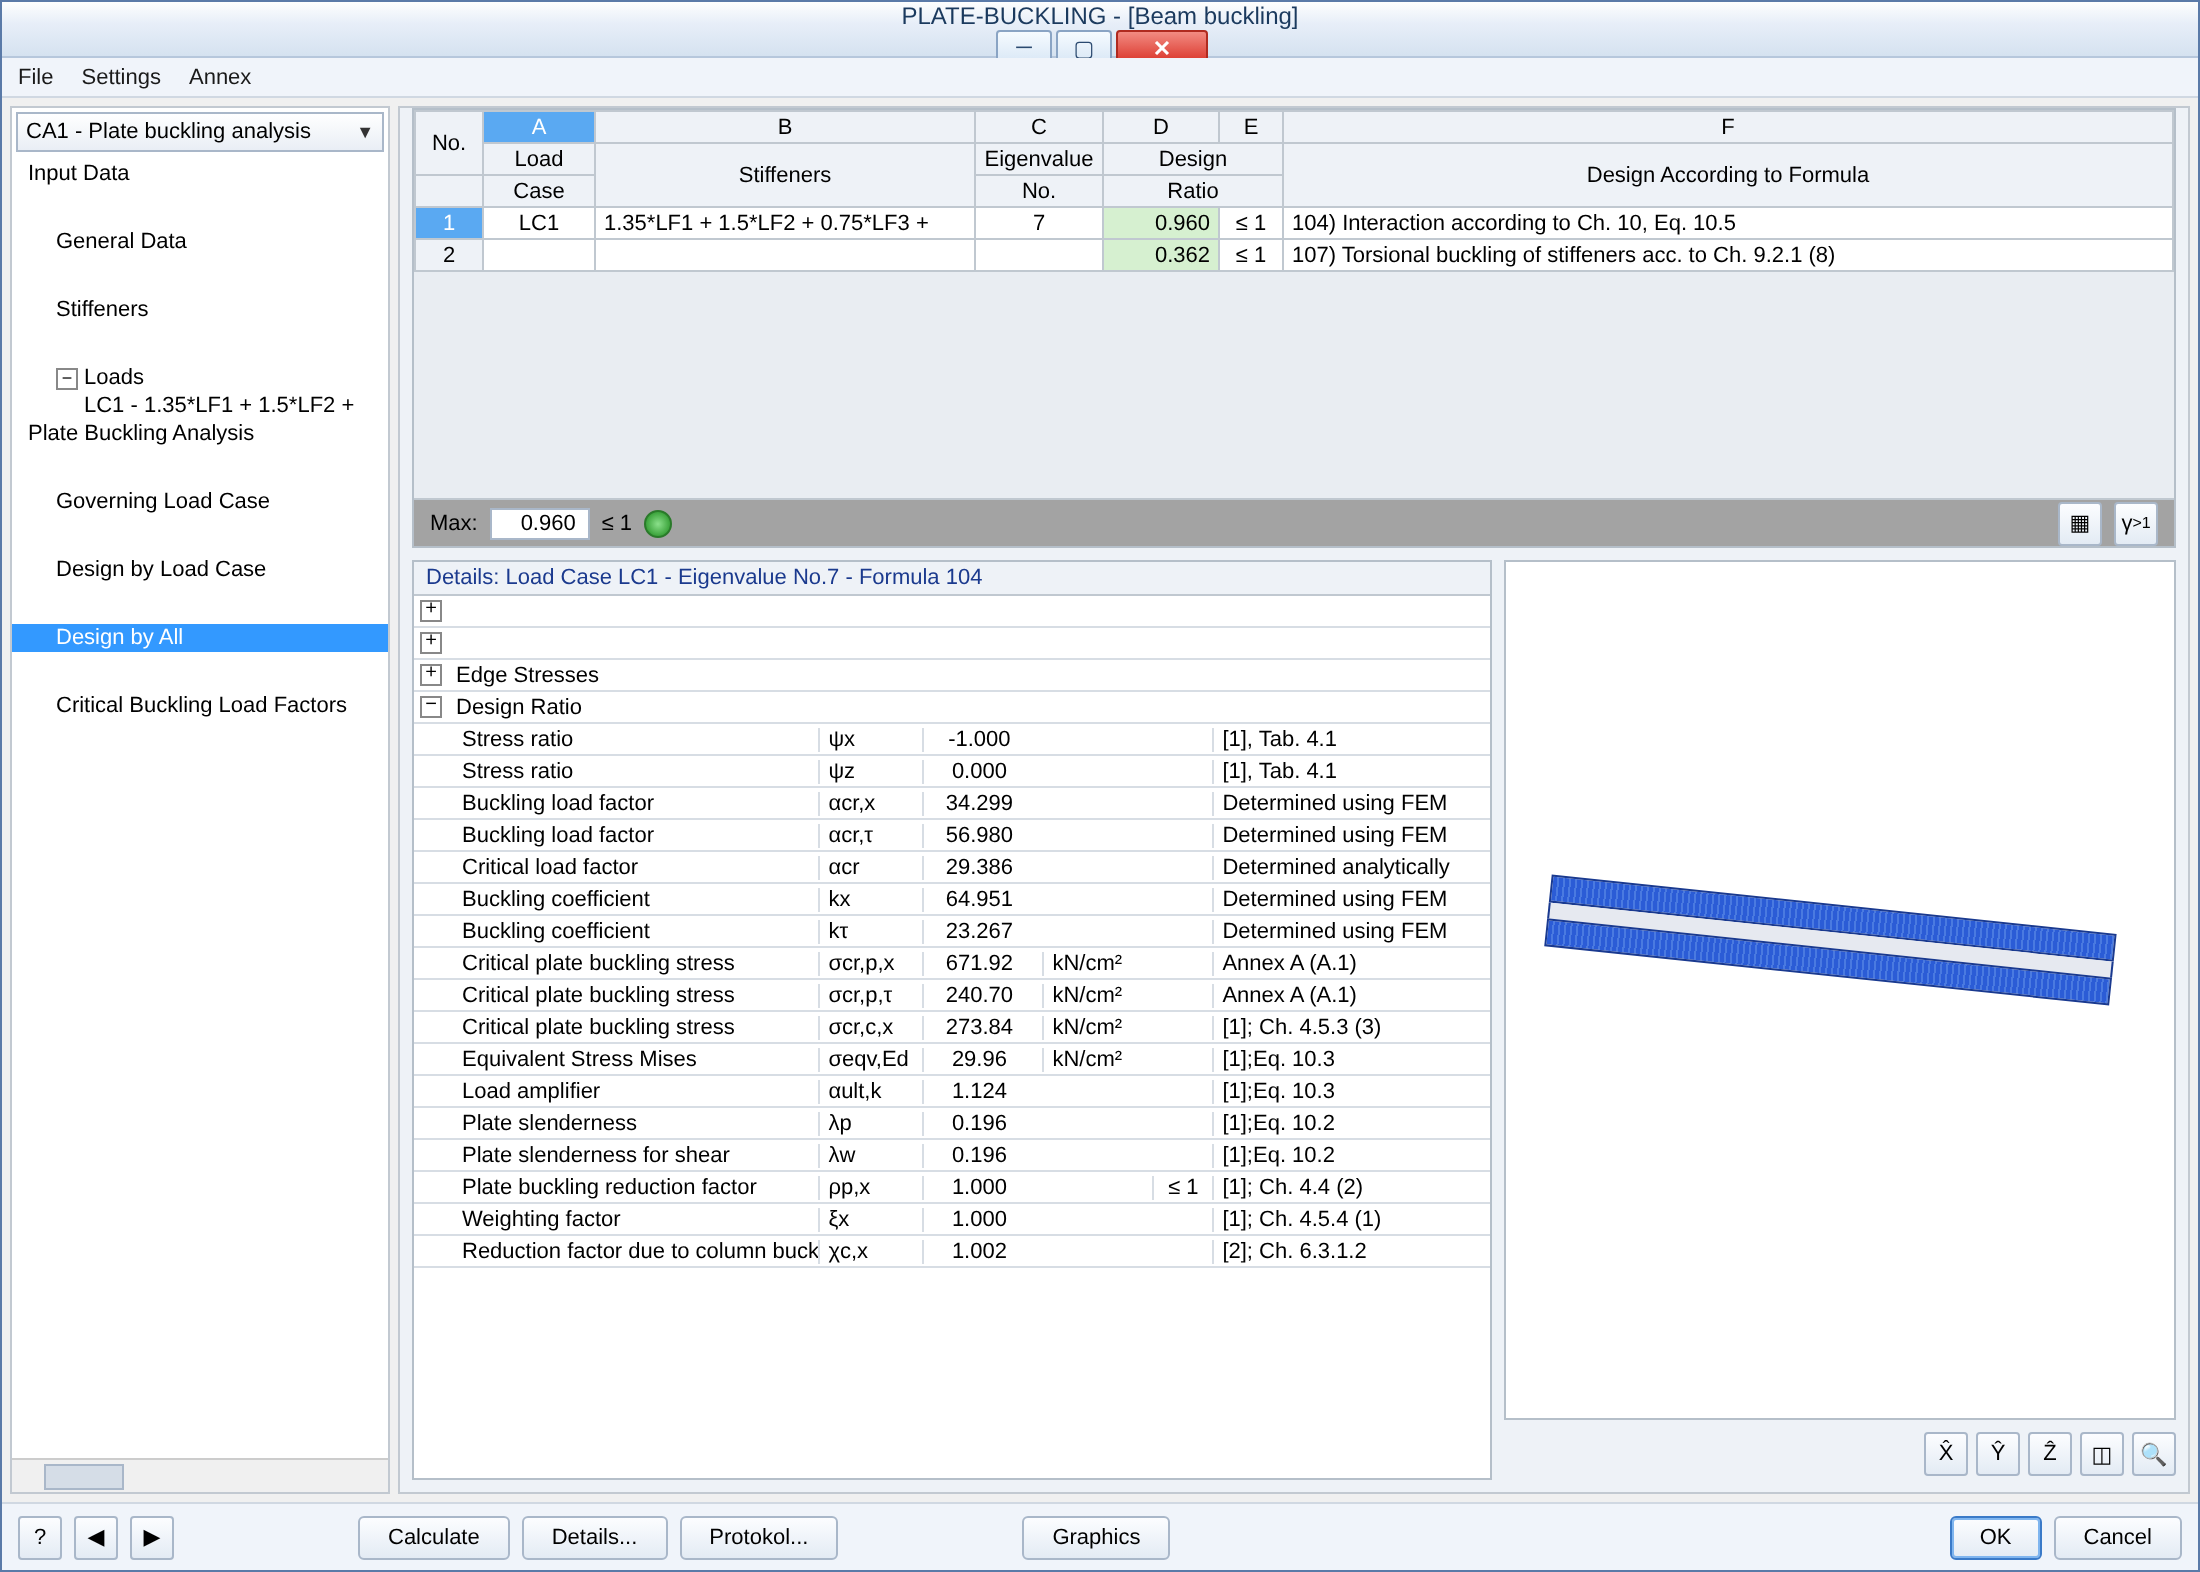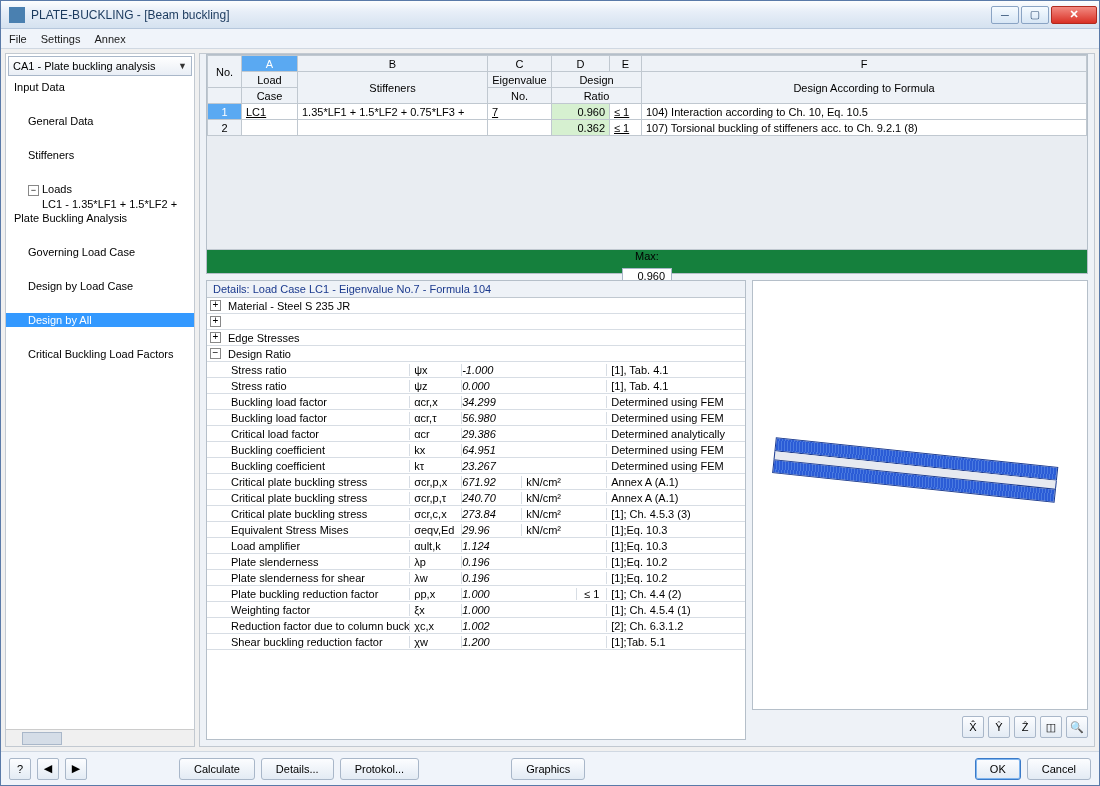--- a/index.html
+++ b/index.html
@@ -1,19 +1,19 @@
 <!DOCTYPE html>
 <html><head>
 <meta charset="utf-8">
 <style>
 * { box-sizing: border-box; margin: 0; padding: 0; font-family: "Segoe UI", Tahoma, sans-serif; font-size: 11px; }
 body { background: #f0f0f0; width: 1100px; height: 786px; overflow: hidden; }
 
 .window { width: 1100px; height: 786px; background: #f0f0f0; border: 1px solid #5a7aa8; display: flex; flex-direction: column; }
-.titlebar { height: 28px; background: linear-gradient(#fdfefe, #e7eef8 40%, #d5e2f0); display: flex; align-items: center; padding: 0 2px; border-bottom: 1px solid #b6c7dc; }
+.titlebar { height: 28px; background: linear-gradient(#fdfefe, #e7eef8 40%, #d5e2f0); display: flex; align-items: center; padding: 0 2px; border-bottom: 1px solid #b6c7dc; flex-direction: column; }
 .titlebar .icon { width: 16px; height: 16px; margin: 0 6px; background: #4a80b0; }
 .titlebar .title { flex: 1; color: #1b3a5e; font-size: 12px; }
 .win-btns { display: flex; }
 .win-btn { width: 28px; height: 18px; margin-left: 2px; border: 1px solid #8aa4c4; border-radius: 2px; background: linear-gradient(#f6fbff,#d7e6f5); display:flex; align-items:center; justify-content:center; color:#2b4a70;}
 .win-btn.close { width: 46px; background: linear-gradient(#f28b82,#d93025); border-color:#b02a1f; color:#fff; font-weight:bold;}
 .menubar { height: 20px; background: #f0f4fa; border-bottom: 1px solid #d0d8e2; display: flex; align-items: center; padding: 0 8px; gap: 14px; color:#1a1a1a; }
 .menubar span{cursor:default;}
 
 .body-area { flex: 1; display: flex; padding: 4px; gap: 4px; overflow:hidden;}
 .sidebar { width: 190px; display: flex; flex-direction: column; border: 1px solid #c2c9d1; background:#fff; }
@@ -31,38 +31,38 @@
 .main { flex:1; display:flex; flex-direction:column; border:1px solid #c2c9d1; background:#eef2f7; overflow:hidden;}
 .panel-title{ padding:4px 8px; color:#1b3a8e; background:#eef2f7;}
 .grid-top{ height:220px; border:1px solid #b5bfc9; margin:0 6px; background:#fff; display:flex; flex-direction:column;}
 .gtbl{border-collapse:collapse;width:100%;}
 .gtbl th,.gtbl td{border:1px solid #c0c8d0; padding:1px 4px; height:16px; font-size:11px;}
 .gtbl th{background:#eef2f7; font-weight:normal; text-align:center;}
 .gtbl th.selcol{background:#5aa9f2;color:#fff;}
 .gtbl td{background:#fff;}
 .gtbl td.rowh{background:#eef2f7;text-align:center;}
 .gtbl td.rowh.sel{background:#5aa9f2;color:#fff;}
-.gtbl td.c{text-decoration:underline;}
+.gtbl td.c{text-align:center;}
 .gtbl td.r{text-align:right;}
 .gtbl td.ok{background:#d6f0d0;}
 .grid-fill{flex:1;background:#e9edf2;}
-.maxrow{height:24px;display:flex;align-items:center;gap:6px;padding:0 8px;border-top:1px solid #c0c8d0;background:#15803d;flex-direction:column;}
+.maxrow{height:24px;display:flex;align-items:center;justify-content:flex-end;gap:6px;padding:0 8px;border-top:1px solid #c0c8d0;background:#a3a3a3;}
 .maxrow .val{border:1px solid #a9b7c9;background:#fff;padding:1px 6px;width:50px;text-align:right;}
 .maxrow .dot{width:14px;height:14px;border-radius:50%;background:radial-gradient(#8be08b,#1a8a1a);border:1px solid #2a7a2a;}
 .iconbtn{width:22px;height:22px;border:1px solid #a9b7c9;background:linear-gradient(#fcfdff,#e3ebf4);display:flex;align-items:center;justify-content:center;border-radius:2px;}
 
 .lower{flex:1;display:flex;gap:6px;margin:6px;overflow:hidden;}
 .details{flex:1.6;border:1px solid #b5bfc9;background:#fff;display:flex;flex-direction:column;overflow:hidden;}
 .details-title{background:#eef2f7;padding:2px 6px;border-bottom:1px solid #c0c8d0;color:#1b3a8e;}
 .drow{display:flex;border-bottom:1px solid #d7dde4;height:16px;align-items:center;}
 .drow .exp2{width:11px;height:11px;border:1px solid #888;background:#fff;text-align:center;line-height:8px;font-size:10px;margin:0 3px;}
 .drow .name{flex:1.6;padding-left:4px;overflow:hidden;white-space:nowrap;}
 .drow.sub .name{padding-left:24px;}
 .drow .sym{width:52px;border-left:1px solid #d7dde4;padding-left:4px;}
-.drow .val{width:60px;border-left:1px solid #d7dde4;text-align:left;padding-right:4px;font-style:italic;}
+.drow .val{width:60px;border-left:1px solid #d7dde4;text-align:center;padding-right:4px;}
 .drow .unit{width:55px;border-left:1px solid #d7dde4;padding-left:4px;}
 .drow .cond{width:30px;border-left:1px solid #d7dde4;text-align:center;}
 .drow .ref{flex:1.2;border-left:1px solid #d7dde4;padding-left:4px;overflow:hidden;white-space:nowrap;}
 
 .preview{flex:1;display:flex;flex-direction:column;}
 .preview-canvas{flex:1;border:1px solid #b5bfc9;background:#fff;position:relative;}
 .beam{position:absolute;left:20px;top:40%;width:85%;height:40px;transform:rotate(6deg);}
 .beam .top,.beam .bot{height:14px;background:repeating-linear-gradient(90deg,#2b5cd6 0 2px,#4a7ae0 2px 3px);border:1px solid #1a3a90;}
 .beam .mid{height:8px;background:#e6e9f0;border-left:1px solid #1a3a90;border-right:1px solid #1a3a90;}
 .preview-tools{height:26px;display:flex;justify-content:flex-end;gap:4px;align-items:center;margin-top:4px;}
@@ -172,21 +172,20 @@
           <div class="iconbtn">▦</div>
           <div class="iconbtn">γ<sub>&gt;1</sub></div>
         </div>
       </div>
 
       <div class="lower">
         <div class="details">
           <div class="details-title">Details:  Load Case LC1 - Eigenvalue No.7 - Formula 104</div>
           <div class="drow">
               <span class="exp2">+</span>
-              <span class="name">Material - Steel S 235 JR</span>
             </div>
           <div class="drow">
               <span class="exp2">+</span>
             </div>
           <div class="drow">
               <span class="exp2">+</span>
               <span class="name">Edge Stresses</span>
             </div>
           <div class="drow">
               <span class="exp2">−</span>
@@ -321,28 +320,20 @@
                 <span class="cond"></span>
                 <span class="ref">[1]; Ch. 4.5.4 (1)</span>
               </div>
               <div class="drow sub">
                 <span class="name">Reduction factor due to column buckling</span>
                 <span class="sym">χc,x</span>
                 <span class="val">1.002</span>
                 <span class="unit"></span>
                 <span class="cond"></span>
                 <span class="ref">[2]; Ch. 6.3.1.2</span>
-              </div>
-              <div class="drow sub">
-                <span class="name">Shear buckling reduction factor</span>
-                <span class="sym">χw</span>
-                <span class="val">1.200</span>
-                <span class="unit"></span>
-                <span class="cond"></span>
-                <span class="ref">[1];Tab. 5.1</span>
               </div>
             </div>
         </div>
 
         <div class="preview">
           <div class="preview-canvas">
             <div class="beam">
               <div class="top"></div>
                 <div class="mid"></div>
                 <div class="bot"></div>

